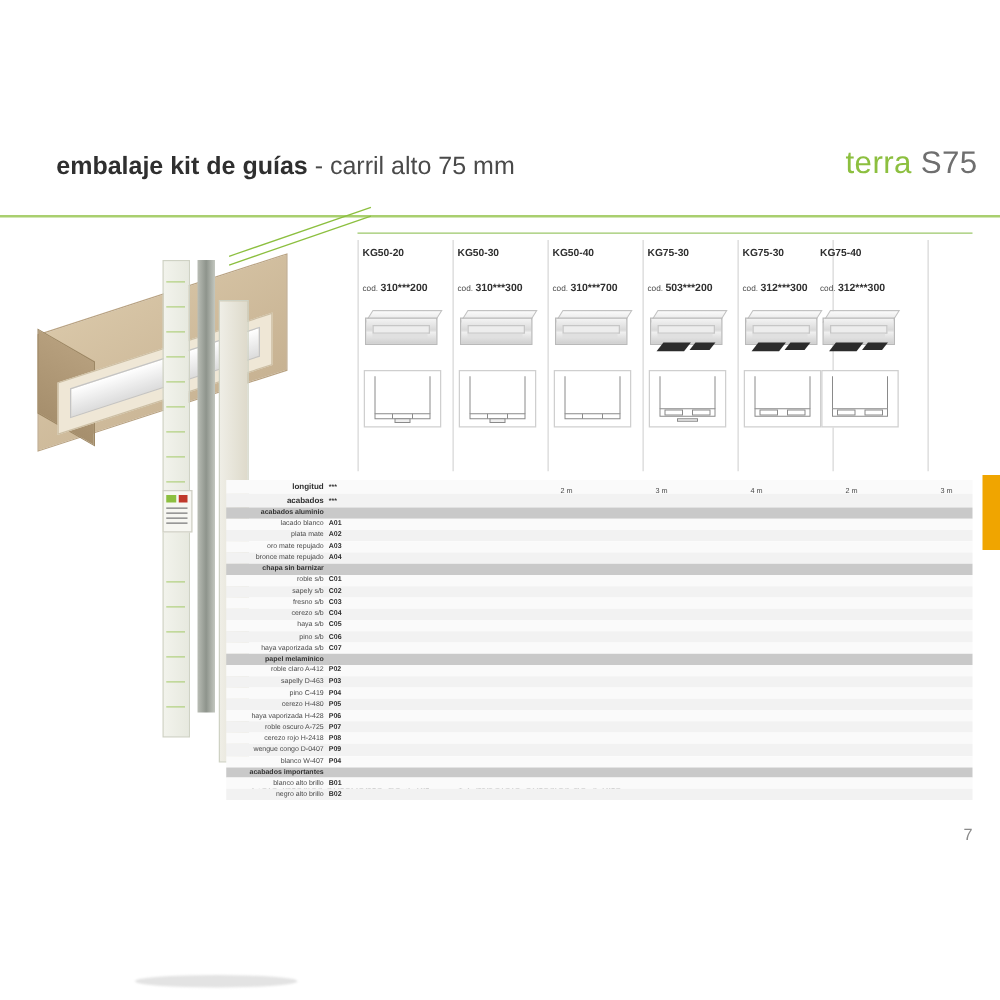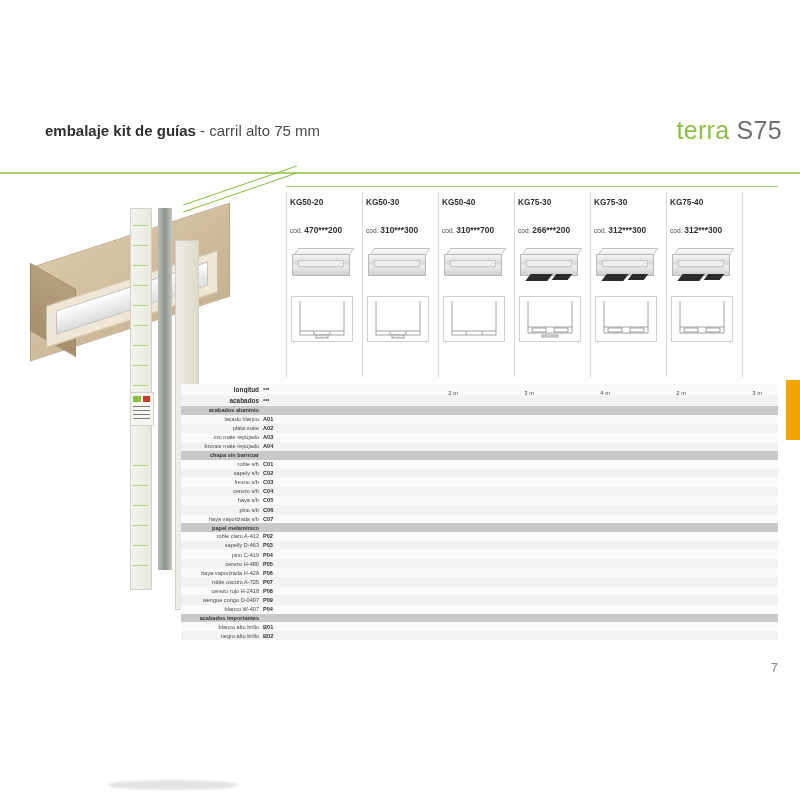--- a/index.html
+++ b/index.html
@@ -5,21 +5,21 @@
   html,body{margin:0;padding:0;}
   body{
     width:800px;height:800px;background:#fff;
     font-family:"Liberation Sans", sans-serif;
     color:#3b3b3b;
     position:relative;overflow:hidden;
   }
   
   .hdr{position:absolute;left:45px;top:118px;}
   .hdr .l1{font-size:14.5px;color:#4a4a4a;letter-spacing:.1px;}
-  .hdr .l2{font-size:15px;margin-top:4px;}
+  .hdr .l2{font-size:20px;margin-top:4px;}
   .hdr .l2 b{font-weight:bold;color:#2f2f2f;}
   .hdr .l2 span{font-weight:normal;color:#4a4a4a;}
   .brand{position:absolute;right:18px;top:116px;font-size:25px;color:#8cbf3f;letter-spacing:.3px;}
   .brand b{color:#6f6f6f;font-weight:normal;}
   .rule{position:absolute;left:0;top:172px;width:800px;height:2px;background:#8cbf3f;opacity:.75;}
   .rule2{position:absolute;left:286px;top:186px;width:492px;height:1px;background:#9cc86a;}
   .orangetab{position:absolute;right:0;top:380px;width:14px;height:60px;background:#f0a500;}
   .pageno{position:absolute;right:22px;top:660px;font-size:13px;color:#8a8a8a;}
   .footnote{position:absolute;left:201px;top:627px;font-size:10.5px;color:#3b3b3b;}
   .footnote .star{margin-left:20px;}
@@ -157,21 +157,21 @@
   <div class="colsep" style="left:76px"></div>
   <div class="colsep" style="left:152px"></div>
   <div class="colsep" style="left:228px"></div>
   <div class="colsep" style="left:304px"></div>
   <div class="colsep" style="left:380px"></div>
   <div class="colsep" style="left:456px"></div>
 
   <div class="col" style="left:2px">
     <div class="title">KG50-20</div>
     <div class="code">
-      <span>cod.</span> <b>470***200</b>
+      <span>cod.</span> <b>310***200</b>
     </div>
     <div class="rail">
       <div class="top"></div>
         <div class="body"></div>
         <div class="slot"></div>
         <div class="slot2"></div>
     </div>
     <div class="sect">
       <svg width="60" height="44" viewBox="0 0 60 44">
         <g stroke="#8a8a8a" fill="none" stroke-width="0.8">
@@ -231,21 +231,21 @@
           <line x1="22" y1="34" x2="22" y2="38"></line>
             <line x1="38" y1="34" x2="38" y2="38"></line>
         </g>
       </svg>
     </div>
   </div>
 
   <div class="col" style="left:230px">
     <div class="title">KG75-30</div>
     <div class="code">
-      <span>cod.</span> <b>266***200</b>
+      <span>cod.</span> <b>503***200</b>
     </div>
     <div class="rail">
       <div class="top"></div>
         <div class="body"></div>
         <div class="slot"></div>
         <div class="slot2"></div>
       <div class="foot"></div>
         <div class="foot2"></div>
     </div>
     <div class="sect">
@@ -281,21 +281,21 @@
           <line x1="8" y1="4" x2="8" y2="30"></line>
             <line x1="52" y1="4" x2="52" y2="30"></line>
           <rect x="8" y="30" width="44" height="6"></rect>
           <rect x="12" y="31" width="14" height="4"></rect>
             <rect x="34" y="31" width="14" height="4"></rect>
         </g>
       </svg>
     </div>
   </div>
 
-  <div class="col" style="left:382px">
+  <div class="col" style="left:368px">
     <div class="title">KG75-40</div>
     <div class="code">
       <span>cod.</span> <b>312***300</b>
     </div>
     <div class="rail">
       <div class="top"></div>
         <div class="body"></div>
         <div class="slot"></div>
         <div class="slot2"></div>
       <div class="foot"></div>

